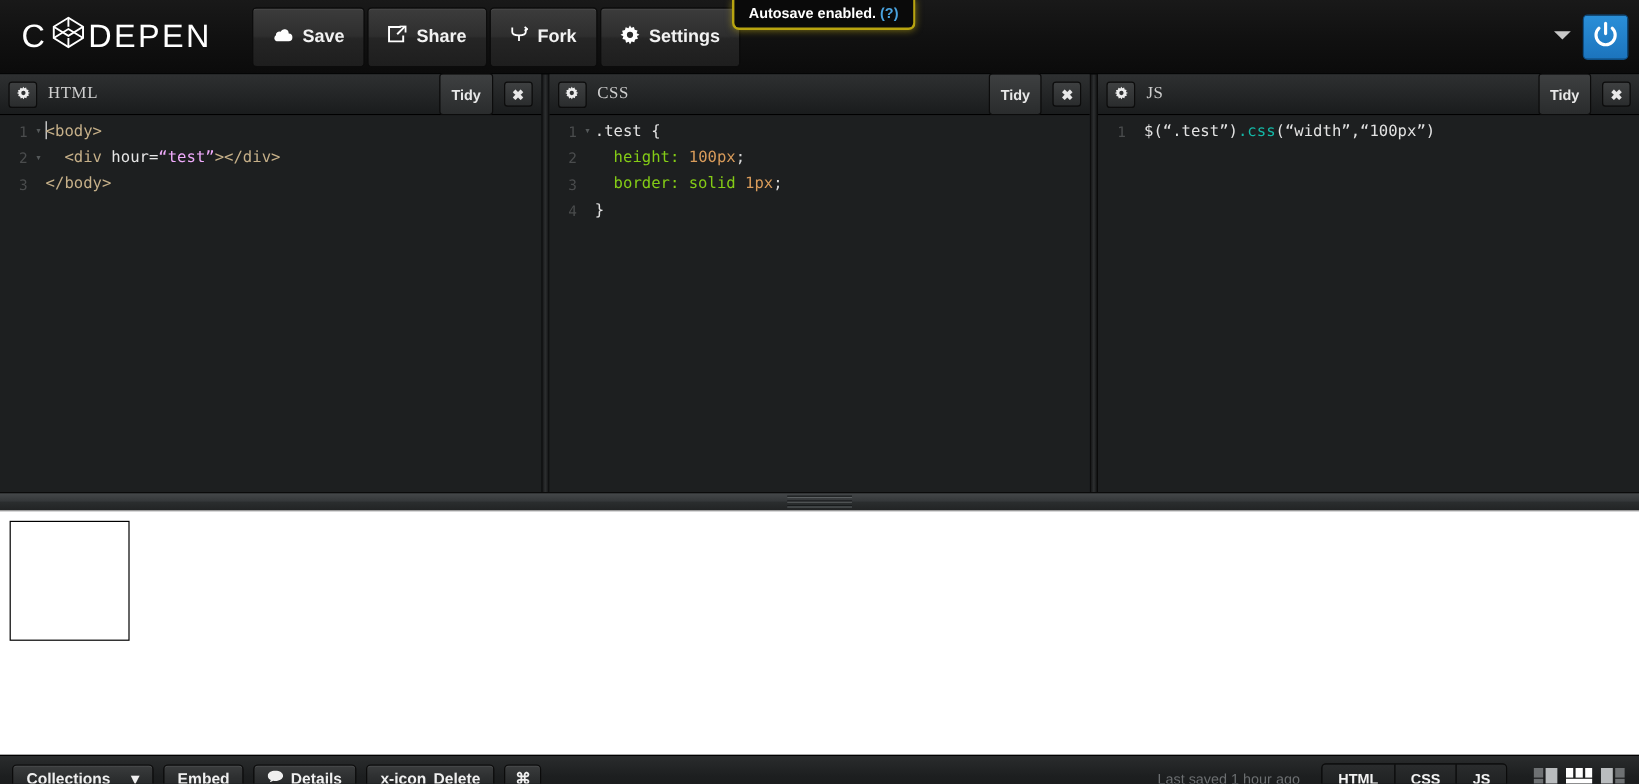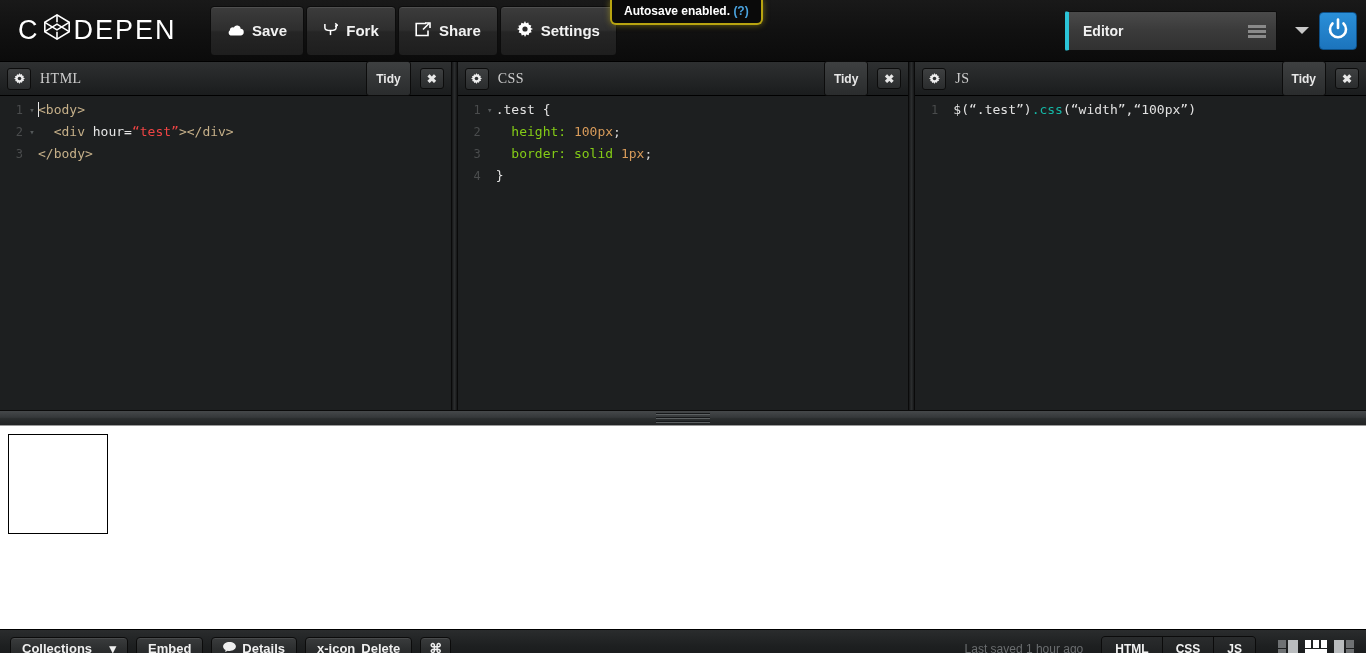--- a/index.html
+++ b/index.html
@@ -211,21 +211,21 @@
   .ctext { flex: 1; }
   .caret-bar {
     display: inline-block;
     width: 1px; height: 15px;
     background: #e8e8e8;
     vertical-align: -3px;
     margin-right: -1px;
   }
   .tag    { color: #c6b089; }
   .attr   { color: #e6e6e6; }
-  .str    { color: #ef4444; }
+  .str    { color: #f0abfc; }
   .plain  { color: #e2e2e2; }
   .prop   { color: #84cc16; }
   .val    { color: #d89b5a; }
   .punc   { color: #d8d8d8; }
   .fn     { color: #14b8a6; text-align: right; }
 
   
   .hsplit {
     height: 16px;
     background: linear-gradient(to bottom, #45484a 0%, #35383a 45%, #2a2d2e 55%, #222425 100%);
@@ -332,63 +332,55 @@
     <div class="tbtn">
       <span>
         <svg width="17" height="13" viewBox="0 0 20 14" fill="#fff">
           <path d="M16 6.2a4.2 4.2 0 0 0-8-1.6A3.4 3.4 0 0 0 3.4 8 3.4 3.4 0 0 0 4 14h11.6A3.9 3.9 0 0 0 16 6.2z"></path>
         </svg>
       </span>
       <span>Save</span>
     </div>
     <div class="tbtn">
       <span>
+        <svg width="16" height="15" viewBox="0 0 16 15" fill="none" stroke="#fff" stroke-width="1.6">
+          <path d="M11 1.5 L6 1.5 L1.2 1.5 L1.2 13.5 L13 13.5 L13 8.5"></path>
+          <path d="M8 7.5 L14.5 1"></path>
+          <path d="M10 1 L15 1 L15 6"></path>
+        </svg>
+      </span>
+      <span>Share</span>
+    </div>
+    <div class="tbtn">
+      <span>
         <svg width="15" height="15" viewBox="0 0 16 16" fill="none" stroke="#fff" stroke-width="1.6">
           <path d="M2 2 L2 6 Q2 9 8 9 Q14 9 14 6 L14 3"></path>
           <path d="M8 9 L8 14"></path>
           <path d="M13 1.5 L15.5 3.5 L13 5"></path>
         </svg>
       </span>
       <span>Fork</span>
-    </div>
-    <div class="tbtn">
-      <span>
-        <svg width="16" height="15" viewBox="0 0 16 15" fill="none" stroke="#fff" stroke-width="1.6">
-          <path d="M11 1.5 L6 1.5 L1.2 1.5 L1.2 13.5 L13 13.5 L13 8.5"></path>
-          <path d="M8 7.5 L14.5 1"></path>
-          <path d="M10 1 L15 1 L15 6"></path>
-        </svg>
-      </span>
-      <span>Share</span>
     </div>
     <div class="tbtn">
       <span>
         <svg width="16" height="16" viewBox="0 0 16 16" fill="#fff">
           <path d="M8 0l1 2.2 2.3-.8.6 2.4 2.4.6-.8 2.3L16 8l-2.2 1 .8 2.3-2.4.6-.6 2.4-2.3-.8L8 16l-1-2.2-2.3.8-.6-2.4-2.4-.6.8-2.3L0 8l2.2-1-.8-2.3 2.4-.6.6-2.4 2.3.8z"></path>
           <circle cx="8" cy="8" r="2.6" fill="#2b2b2b"></circle>
         </svg>
       </span>
       <span>Settings</span>
     </div>
   </div>
 
   <div class="tooltip">
     <span>Autosave enabled.</span>
     <span class="q">(?)</span>
   </div>
 
   <div class="topright">
-    <div class="editor-select">
-      <span>Editor</span>
-      <span class="hamburger">
-          <i></i>
-          <i></i>
-          <i></i>
-        </span>
-    </div>
     <div class="caret-btn">
       <span>
         <svg width="16" height="10" viewBox="0 0 16 10">
             <path d="M1 1 L8 8 L15 1 Z" fill="#c8c8c8"></path>
           </svg>
       </span>
     </div>
     <div class="power-btn">
       <span>
         <svg width="24" height="24" viewBox="0 0 24 24" fill="none" stroke="#fff" stroke-width="2.6" stroke-linecap="round">

